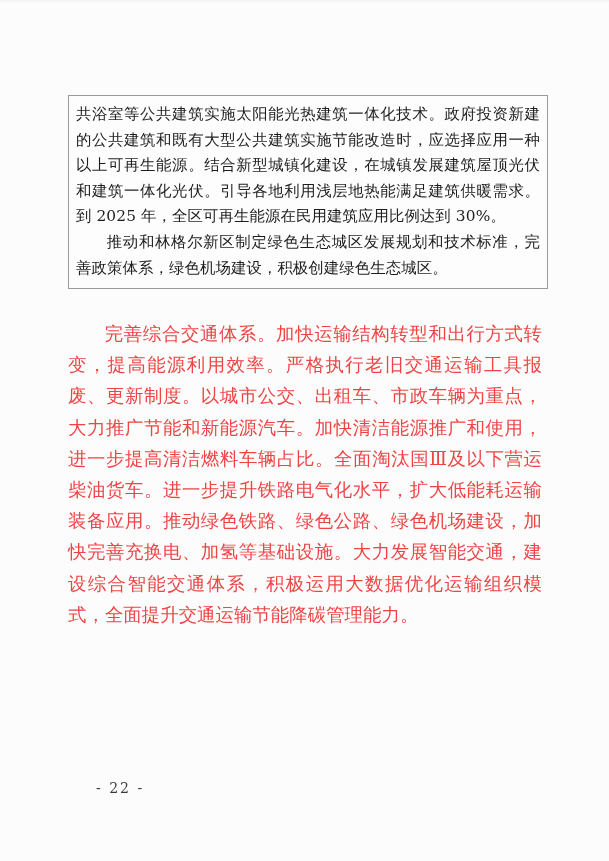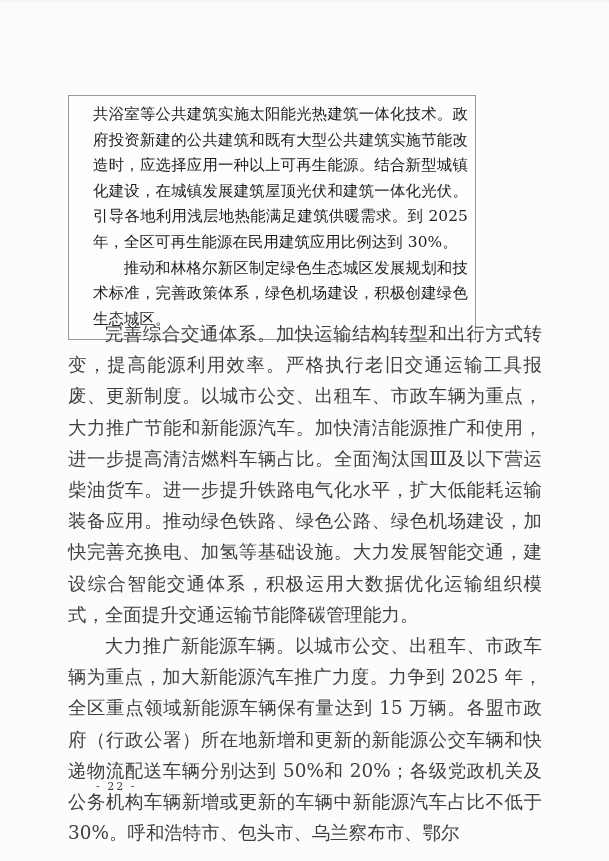--- a/index.html
+++ b/index.html
@@ -27,24 +27,24 @@
     width: 609px;
     height: 3px;
     background: linear-gradient(to bottom, #f2f2f2, #fcfcfc);
   }
 
   
   .boxed {
     position: absolute;
     left: 68px;
     top: 95px;
-    width: 408px;
+    width: 480px;
     box-sizing: border-box;
     border: 1px solid #9a9a9a;
-    padding: 6px 7px 7px 24px;
+    padding: 6px 7px 7px 7px;
     background: #fdfdfd;
   }
   .boxed p {
     margin: 0;
     font-size: 15.4px;
     line-height: 25.6px;
     color: #1d1d1d;
     text-align: justify;
     text-justify: inter-ideograph;
     letter-spacing: 0.1px;
@@ -77,55 +77,54 @@
   .body-block {
     position: absolute;
     left: 68px;
     top: 318px;
     width: 474px;
   }
   .body-block p {
     margin: 0 0 0 0;
     font-size: 18.4px;
     line-height: 31.2px;
-    color: #404040;
+    color: #ef4444;
     text-align: justify;
     text-justify: inter-ideograph;
     text-indent: 2em;
     font-family: "DejaVu Serif", "Liberation Serif", serif;
     letter-spacing: 0.05px;
   }
   .body-block p + p {
     margin-top: 0px;
   }
 
   
   .page-number {
     position: absolute;
     left: 96px;
     top: 780px;
-    font-size: 11px;
+    font-size: 14px;
     letter-spacing: 2px;
     color: #3a3a3a;
     font-family: "DejaVu Serif", "Liberation Serif", serif;
   }
 </style>
 </head>
 <body>
 
 <div class="page">
 
   <div class="scan-edge"></div>
 
   <div class="boxed">
     <p class="first">共浴室等公共建筑实施太阳能光热建筑一体化技术。政府投资新建的公共建筑和既有大型公共建筑实施节能改造时，应选择应用一种以上可再生能源。结合新型城镇化建设，在城镇发展建筑屋顶光伏和建筑一体化光伏。引导各地利用浅层地热能满足建筑供暖需求。到 2025 年，全区可再生能源在民用建筑应用比例达到 30%。</p>
     <p class="indent">推动和林格尔新区制定绿色生态城区发展规划和技术标准，完善政策体系，绿色机场建设，积极创建绿色生态城区。</p>
   </div>
 
 
   <div class="body-block">
     <p>完善综合交通体系。加快运输结构转型和出行方式转变，提高能源利用效率。严格执行老旧交通运输工具报废、更新制度。以城市公交、出租车、市政车辆为重点，大力推广节能和新能源汽车。加快清洁能源推广和使用，进一步提高清洁燃料车辆占比。全面淘汰国Ⅲ及以下营运柴油货车。进一步提升铁路电气化水平，扩大低能耗运输装备应用。推动绿色铁路、绿色公路、绿色机场建设，加快完善充换电、加氢等基础设施。大力发展智能交通，建设综合智能交通体系，积极运用大数据优化运输组织模式，全面提升交通运输节能降碳管理能力。</p>
-    <p>大力推广新能源车辆。以城市公交、出租车、市政车辆为重点，加大新能源汽车推广力度。力争到 2025 年，全区重点领域新能源车辆保有量达到 15 万辆。各盟市政府（行政公署）所在地新增和更新的新能源公交车辆和快递物流配送车辆分别达到 50%和 20%；各级党政机关及公务机构车辆新增或更新的车辆中新能源汽车占比不低于 30%。呼和浩特市、包头市、乌兰察布市、鄂尔</p>
   </div>
 
   <div class="page-number">- 22 -</div>
 
 </div>
 
 </body></html>

